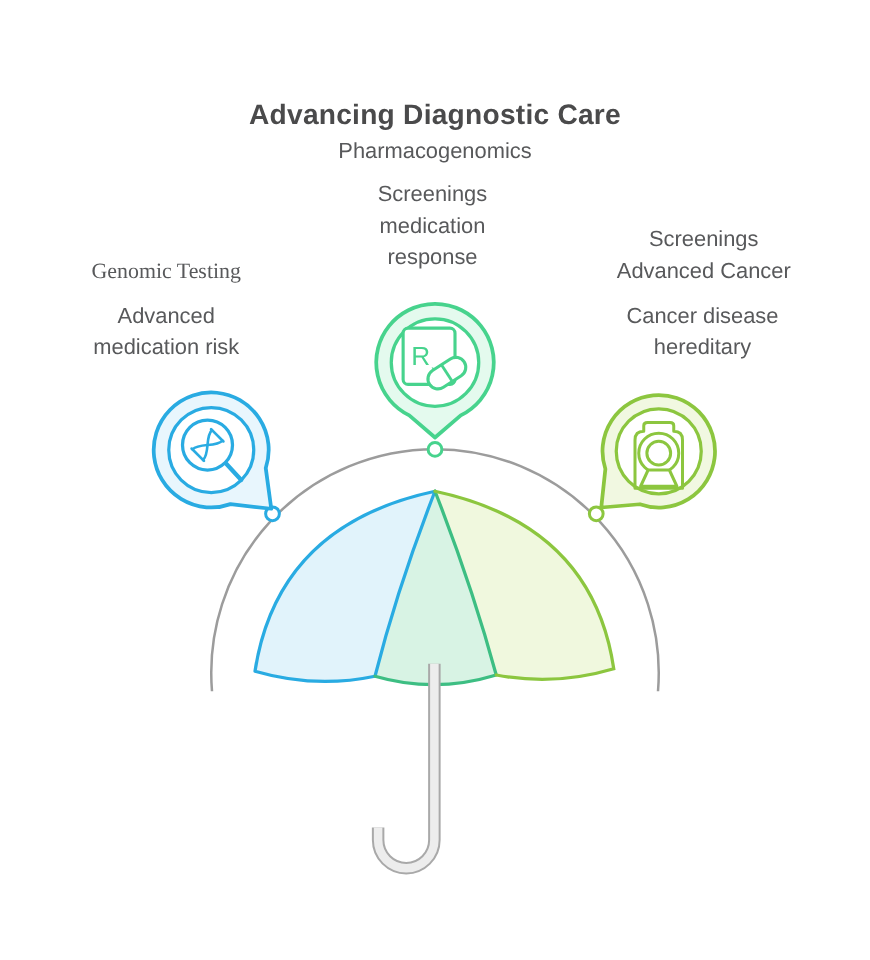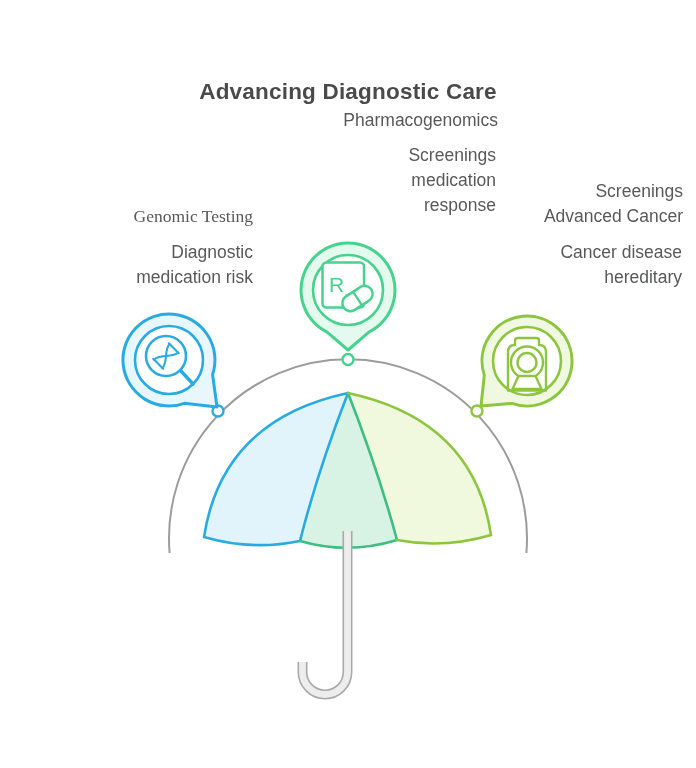--- a/index.html
+++ b/index.html
@@ -9,21 +9,21 @@
   }
   .stage{position:absolute;inset:0;width:696px;height:768px;}
   svg.art{position:absolute;left:0;top:0;}
   .title{
     position:absolute;left:148px;top:51px;width:400px;
     text-align:center;font-size:22.5px;font-weight:bold;color:#4a4a4b;
     letter-spacing:.2px;
     margin-top:28px;
   }
   .label{
-    position:absolute;text-align:right;color:#58595b;
+    position:absolute;text-align:center;color:#58595b;
     font-size:17.5px;line-height:25px;font-weight:normal;
   }
   .label .line{display:block;}
   .lbl-pharma-h{left:198px;top:108px;width:300px;}
   .lbl-pharma-d{left:196px;top:143px;width:300px;}
   .lbl-genomic-h{left:13px;top:204px;width:240px;font-family:Liberation Serif, serif;}
   .lbl-genomic-d{left:13px;top:240px;width:240px;}
   .lbl-cancer-h{left:443px;top:179px;width:240px;}
   .lbl-cancer-d{left:442px;top:240px;width:240px;}
 </style>
@@ -105,21 +105,21 @@
   <div class="label lbl-pharma-d">
     <span class="line">Screenings</span>
     <span class="line">medication</span>
     <span class="line">response</span>
   </div>
 
   <div class="label lbl-genomic-h">
     <span class="line">Genomic Testing</span>
   </div>
   <div class="label lbl-genomic-d">
-    <span class="line">Diagnostic</span>
+    <span class="line">Advanced</span>
     <span class="line">medication risk</span>
   </div>
 
   <div class="label lbl-cancer-h">
     <span class="line">Screenings</span>
     <span class="line">Advanced Cancer</span>
   </div>
   <div class="label lbl-cancer-d">
     <span class="line">Cancer disease</span>
     <span class="line">hereditary</span>

